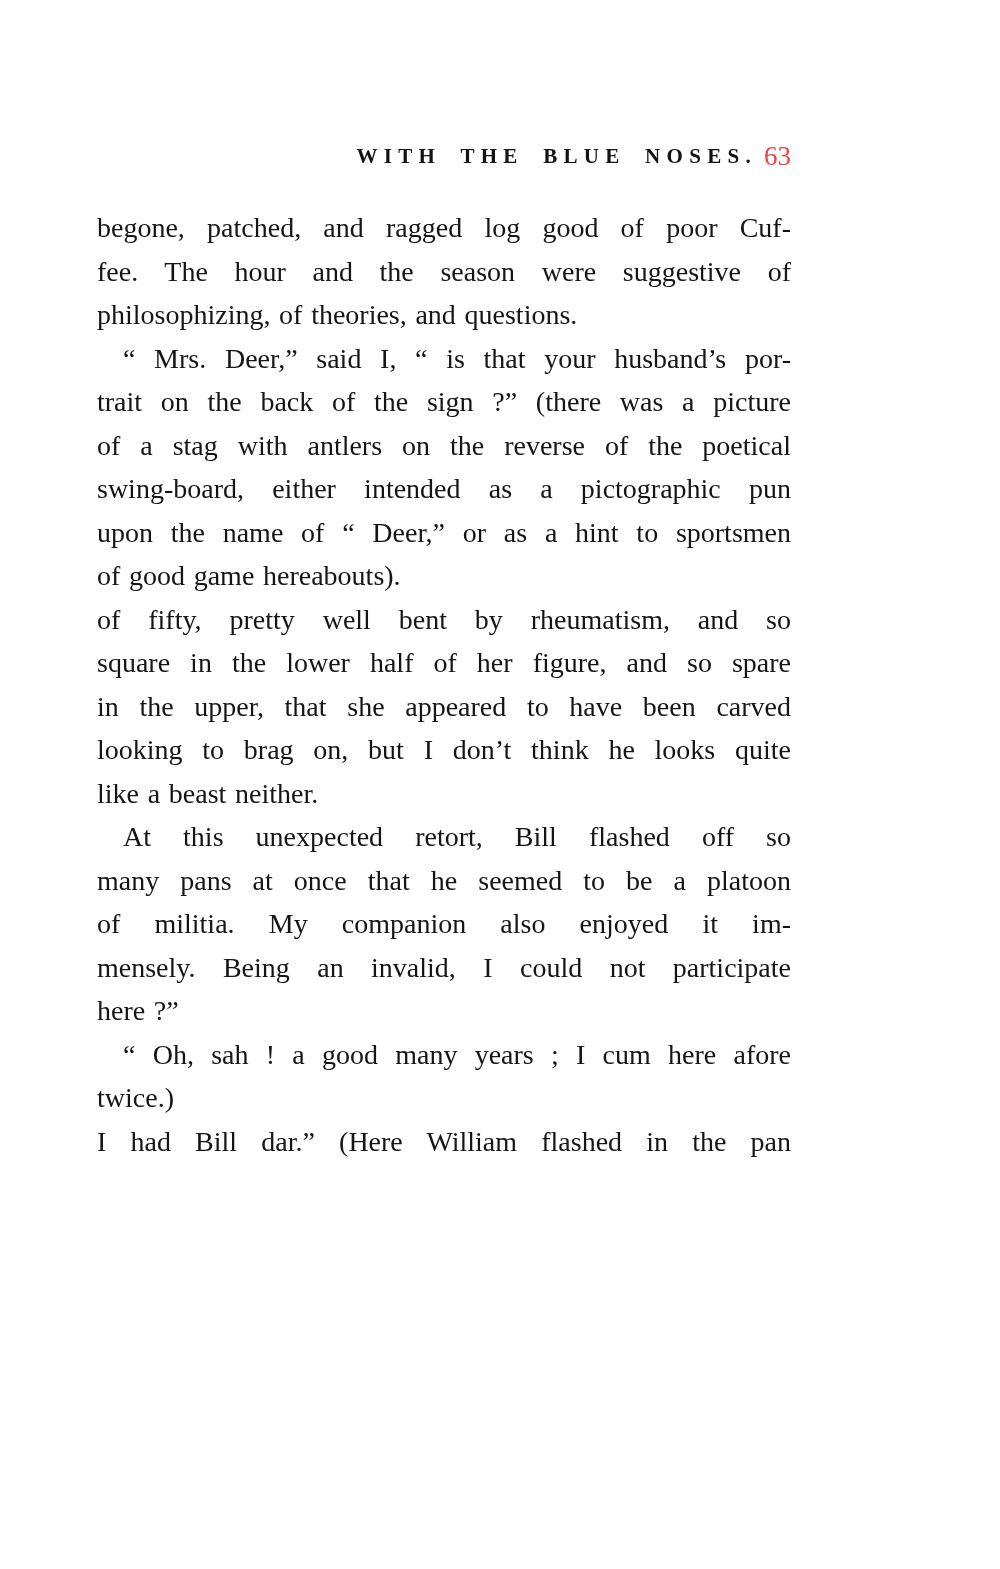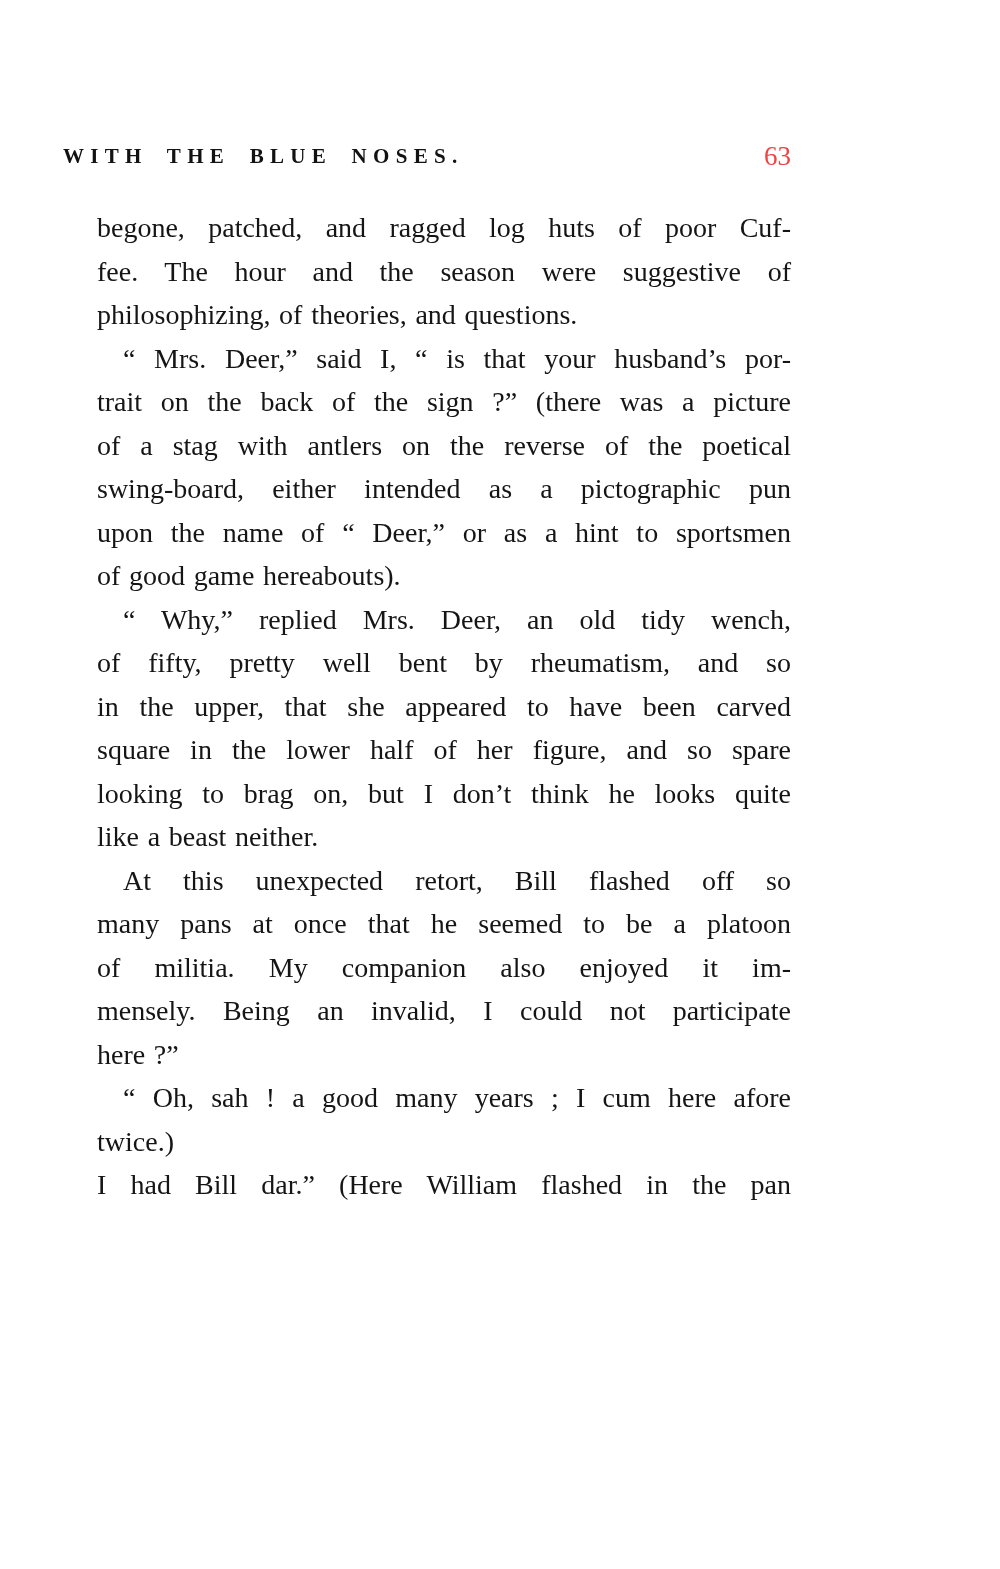--- a/index.html
+++ b/index.html
@@ -23,21 +23,21 @@
     width: 694px;
   }
   .running-header {
     position: relative;
     height: 26px;
   }
   .running-title {
     position: absolute;
     left: 0;
     width: 100%;
-    text-align: left;
+    text-align: right;
     transform: translateX(-34px);
     font-size: 21px;
     font-weight: 700;
     letter-spacing: 0.30em;
     word-spacing: 0.38em;
     white-space: nowrap;
     color: #121212;
   }
   .folio {
     position: absolute;
@@ -72,37 +72,36 @@
 <body>
 
 <div class="page">
   <div class="text-block">
     <div class="running-header">
       <div class="running-title">WITH THE BLUE NOSES.</div>
       <div class="folio">63</div>
     </div>
     <div class="body-text">
         <div class="paragraph">
-          <div class="line">begone, patched, and ragged log huts of poor Cuf-</div>
+          <div class="line">begone, patched, and ragged log good of poor Cuf-</div>
           <div class="line">fee. The hour and the season were suggestive of</div>
           <div class="line last">philosophizing, of theories, and questions.</div>
         </div>
         <div class="paragraph">
           <div class="line indent">“ Mrs. Deer,” said I, “ is that your husband’s por-</div>
           <div class="line">trait on the back of the sign ?” (there was a picture</div>
           <div class="line">of a stag with antlers on the reverse of the poetical</div>
           <div class="line">swing-board, either intended as a pictographic pun</div>
           <div class="line">upon the name of “ Deer,” or as a hint to sportsmen</div>
           <div class="line last">of good game hereabouts).</div>
         </div>
         <div class="paragraph">
-          <div class="line indent">“ Why,” replied Mrs. Deer, an old tidy wench,</div>
           <div class="line">of fifty, pretty well bent by rheumatism, and so</div>
+          <div class="line">square in the lower half of her figure, and so spare</div>
           <div class="line">in the upper, that she appeared to have been carved</div>
-          <div class="line">square in the lower half of her figure, and so spare</div>
           <div class="line">looking to brag on, but I don’t think he looks quite</div>
           <div class="line last">like a beast neither.</div>
         </div>
         <div class="paragraph">
           <div class="line indent">At this unexpected retort, Bill flashed off so</div>
           <div class="line">many pans at once that he seemed to be a platoon</div>
           <div class="line">of militia. My companion also enjoyed it im-</div>
           <div class="line">mensely. Being an invalid, I could not participate</div>
         </div>
         <div class="paragraph">

